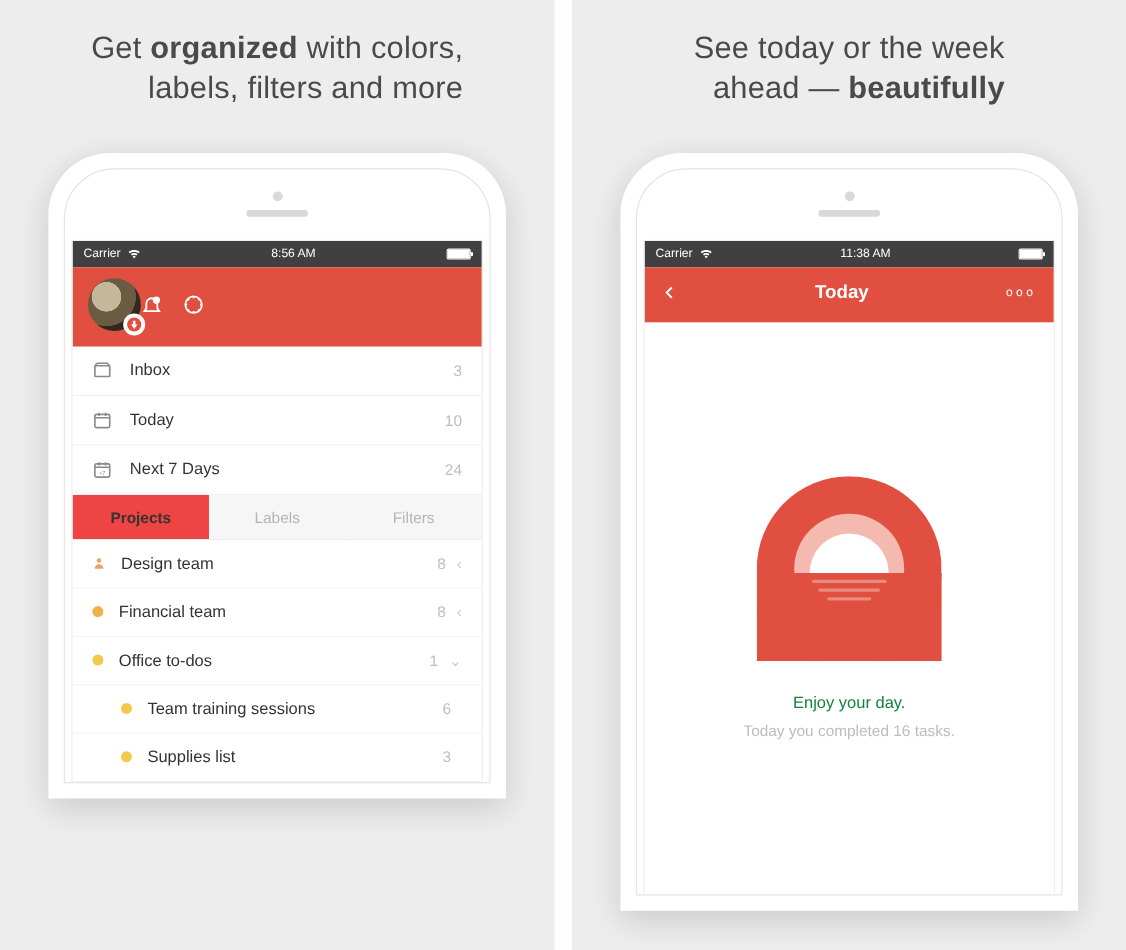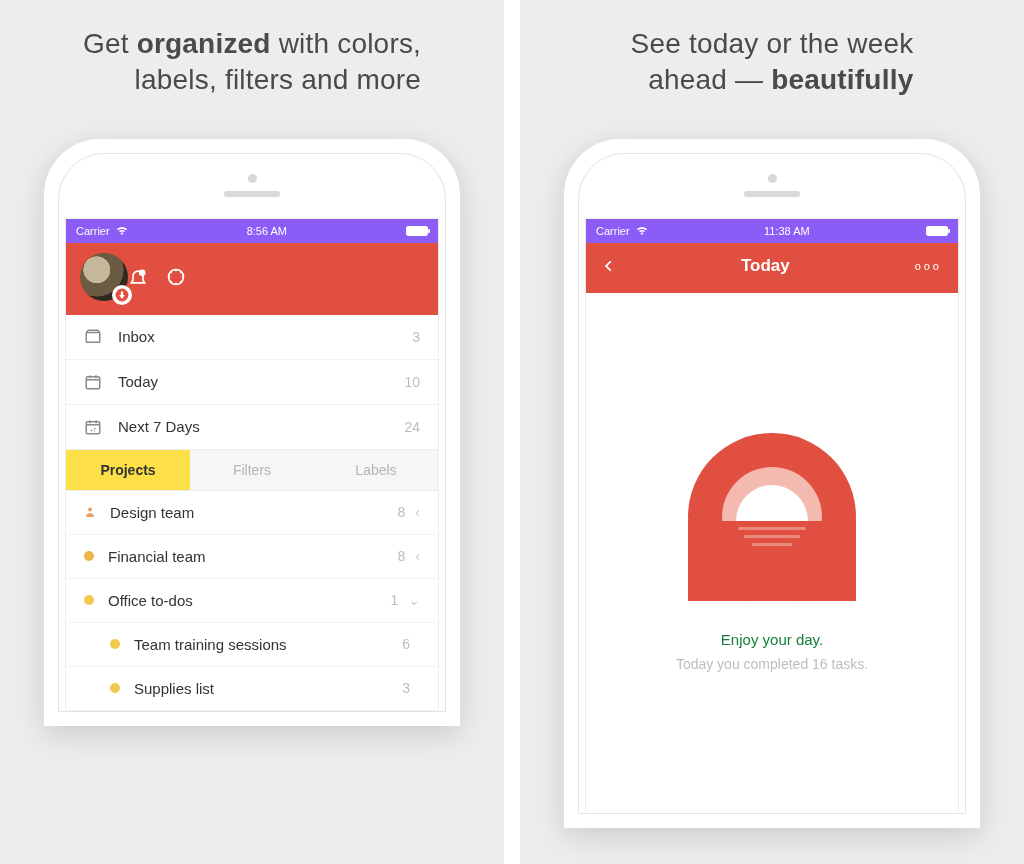--- a/index.html
+++ b/index.html
@@ -66,21 +66,21 @@
     margin:0 6px;
     background:#fff;
     border:1px solid #eee;
     border-bottom:none;
     overflow:hidden;
   }
 
   
   .statusbar {
     height:24px;
-    background:#8b5cf6;
+    background:#404040;
     color:#fff;
     font-size:11px;
     display:flex;
     align-items:center;
     padding:0 10px;
     justify-content:space-between;
   }
   .statusbar .sb-left,.statusbar .sb-right{display:flex;align-items:center;gap:6px;}
   .wifi-icon{width:12px;height:12px;}
   .batt-icon{width:22px;height:10px;border:1px solid #fff;border-radius:2px;position:relative;}
@@ -124,21 +124,21 @@
   .navrow .ico{width:18px;height:18px;margin-right:16px;color:#7d7d7d;display:flex;align-items:center;justify-content:center;}
   .navrow .lbl{flex:1;}
   .navrow .cnt{color:#bdbdbd;font-size:14px;}
 
   
   .segtabs{display:flex;border-bottom:1px solid #eee;}
   .segtab{
     flex:1;text-align:center;padding:12px 0;font-size:14px;
     color:#b5b5b5;background:#f6f6f6;
   }
-  .segtab.active{background:#fde047;color:#333;font-weight:600;}
+  .segtab.active{background:#ef4444;color:#333;font-weight:600;}
 
   
   .projrow{
     display:flex;align-items:center;
     padding:13px 18px;
     border-bottom:1px solid #f3f3f3;
     font-size:15px;color:#333;
   }
   .projrow.sub{padding-left:44px;}
   .bullet{width:10px;height:10px;border-radius:50%;margin-right:14px;flex-shrink:0;}
@@ -253,22 +253,22 @@
                     <text x="12" y="18" font-size="7" text-anchor="middle" fill="#8a8a8a" stroke="none">+7</text>
                   </svg>
               </span>
               <span class="lbl">Next 7 Days</span>
               <span class="cnt">24</span>
             </div>
           </div>
 
           <div class="segtabs">
             <div class="segtab active">Projects</div>
+            <div class="segtab">Labels</div>
             <div class="segtab">Filters</div>
-            <div class="segtab">Labels</div>
           </div>
 
           <div id="projects-container">
               <div class="projrow">
                 <svg class="person-ico" viewBox="0 0 24 24" fill="#e9a36a">
                   <circle cx="12" cy="7" r="4"></circle>
                   <path d="M4 22c0-4.4 3.6-8 8-8s8 3.6 8 8z"></path>
                 </svg>
                 <span class="lbl">Design team</span>
                 <span class="cnt">8</span>

